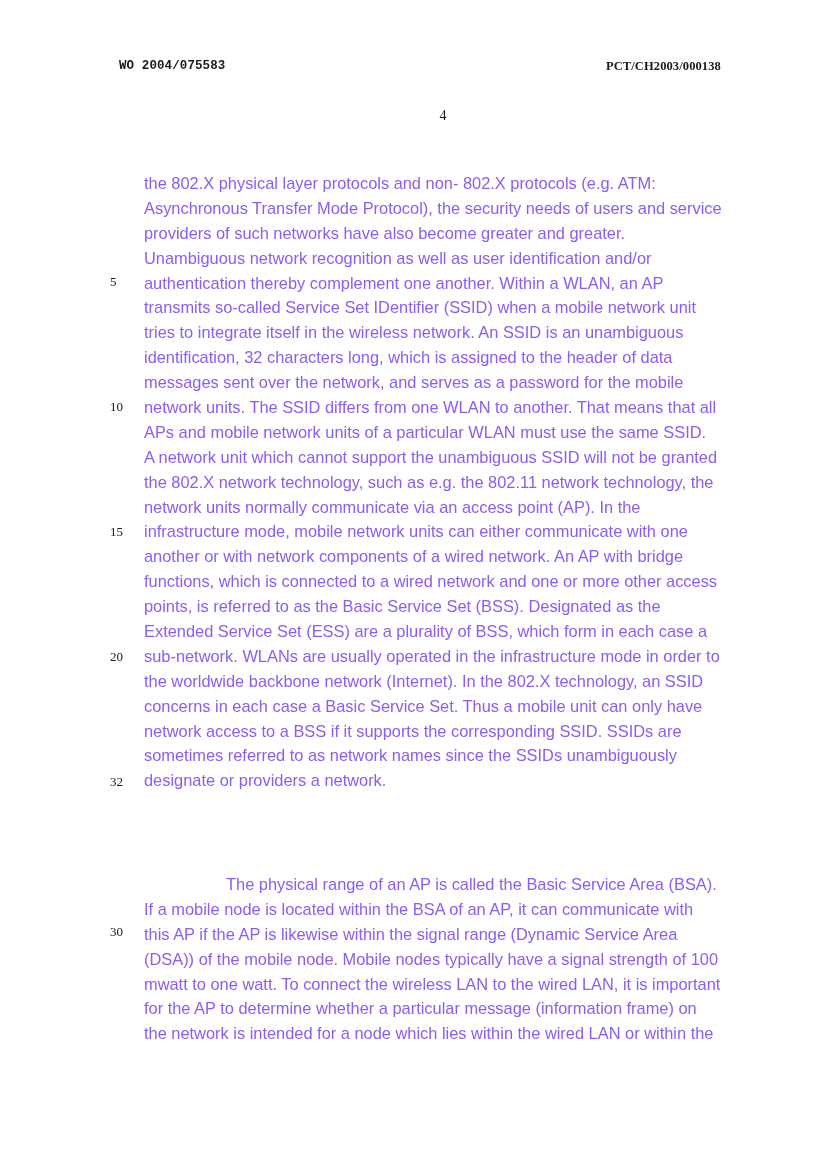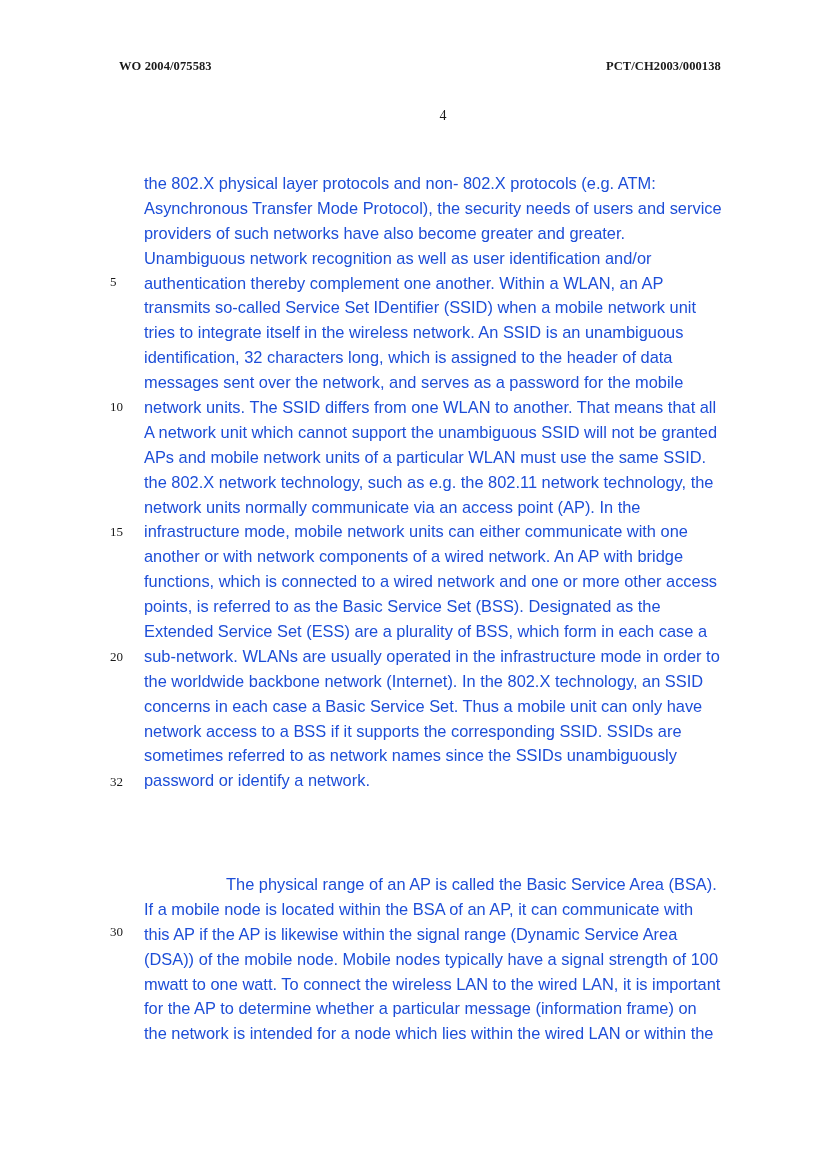--- a/index.html
+++ b/index.html
@@ -15,41 +15,41 @@
       color: #1a1a1a;
     }
     .header-left, .header-right {
       position: absolute;
       top: 59px;
       font-family: "Liberation Serif", serif;
       font-weight: bold;
       font-size: 12.5px;
       letter-spacing: 0.1px;
     }
-    .header-left { left: 119px; }
+    .header-left { left: 119px; font-family: Liberation Mono, monospace; }
     .header-right { left: 593px; margin-left: 13px; }
     .page-number {
       position: absolute;
       top: 108px;
       left: 0;
       width: 826px;
       text-align: center;
       font-family: "Liberation Serif", serif;
       font-size: 14px;
       padding-left: 60px;
       box-sizing: border-box;
     }
     .body-text {
       position: absolute;
       left: 144px;
       width: 640px;
       font-family: "Liberation Sans", sans-serif;
       font-size: 16.4px;
       line-height: 24.9px;
-      color: #1d4ed8;
+      color: #8b5cf6;
     }
     .body-text .line {
       display: block;
       white-space: nowrap;
       height: 24.9px;
     }
     .para1 { top: 171px; }
     .para2 { top: 872px; }
     .indent { padding-left: 82px; }
     .line-numbers {
@@ -84,35 +84,35 @@
   <span class="line">the 802.X physical layer protocols and non- 802.X protocols (e.g. ATM:</span>
   <span class="line">Asynchronous Transfer Mode Protocol), the security needs of users and service</span>
   <span class="line">providers of such networks have also become greater and greater.</span>
   <span class="line">Unambiguous network recognition as well as user identification and/or</span>
   <span class="line">authentication thereby complement one another. Within a WLAN, an AP</span>
   <span class="line">transmits so-called Service Set IDentifier (SSID) when a mobile network unit</span>
   <span class="line">tries to integrate itself in the wireless network. An SSID is an unambiguous</span>
   <span class="line">identification, 32 characters long, which is assigned to the header of data</span>
   <span class="line">messages sent over the network, and serves as a password for the mobile</span>
   <span class="line">network units. The SSID differs from one WLAN to another. That means that all</span>
+  <span class="line">APs and mobile network units of a particular WLAN must use the same SSID.</span>
   <span class="line">A network unit which cannot support the unambiguous SSID will not be granted</span>
-  <span class="line">APs and mobile network units of a particular WLAN must use the same SSID.</span>
   <span class="line">the 802.X network technology, such as e.g. the 802.11 network technology, the</span>
   <span class="line">network units normally communicate via an access point (AP). In the</span>
   <span class="line">infrastructure mode, mobile network units can either communicate with one</span>
   <span class="line">another or with network components of a wired network. An AP with bridge</span>
   <span class="line">functions, which is connected to a wired network and one or more other access</span>
   <span class="line">points, is referred to as the Basic Service Set (BSS). Designated as the</span>
   <span class="line">Extended Service Set (ESS) are a plurality of BSS, which form in each case a</span>
   <span class="line">sub-network. WLANs are usually operated in the infrastructure mode in order to</span>
   <span class="line">the worldwide backbone network (Internet). In the 802.X technology, an SSID</span>
   <span class="line">concerns in each case a Basic Service Set. Thus a mobile unit can only have</span>
   <span class="line">network access to a BSS if it supports the corresponding SSID. SSIDs are</span>
   <span class="line">sometimes referred to as network names since the SSIDs unambiguously</span>
-  <span class="line">password or identify a network.</span>
+  <span class="line">designate or providers a network.</span>
 </div>
 
 <div class="body-text para2">
   <span class="line indent">The physical range of an AP is called the Basic Service Area (BSA).</span>
   <span class="line">If a mobile node is located within the BSA of an AP, it can communicate with</span>
   <span class="line">this AP if the AP is likewise within the signal range (Dynamic Service Area</span>
   <span class="line">(DSA)) of the mobile node. Mobile nodes typically have a signal strength of 100</span>
   <span class="line">mwatt to one watt. To connect the wireless LAN to the wired LAN, it is important</span>
   <span class="line">for the AP to determine whether a particular message (information frame) on</span>
   <span class="line">the network is intended for a node which lies within the wired LAN or within the</span>

